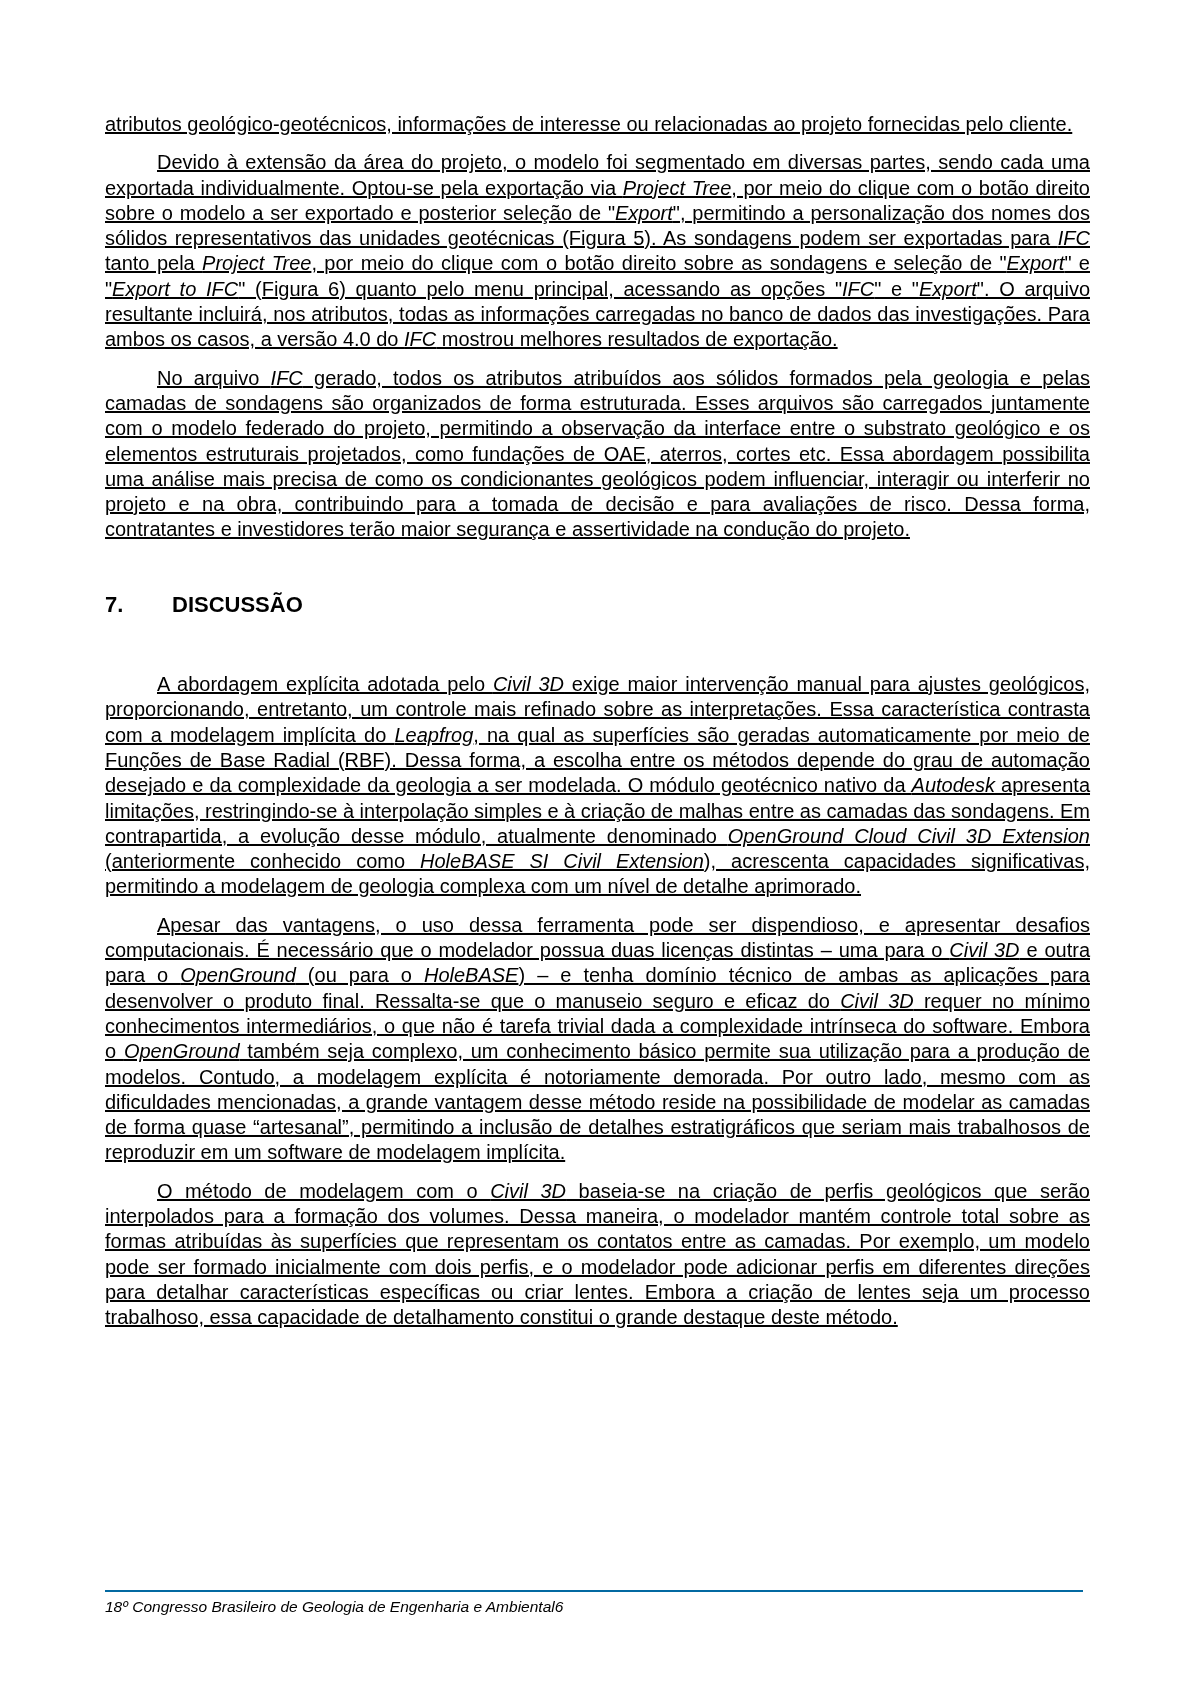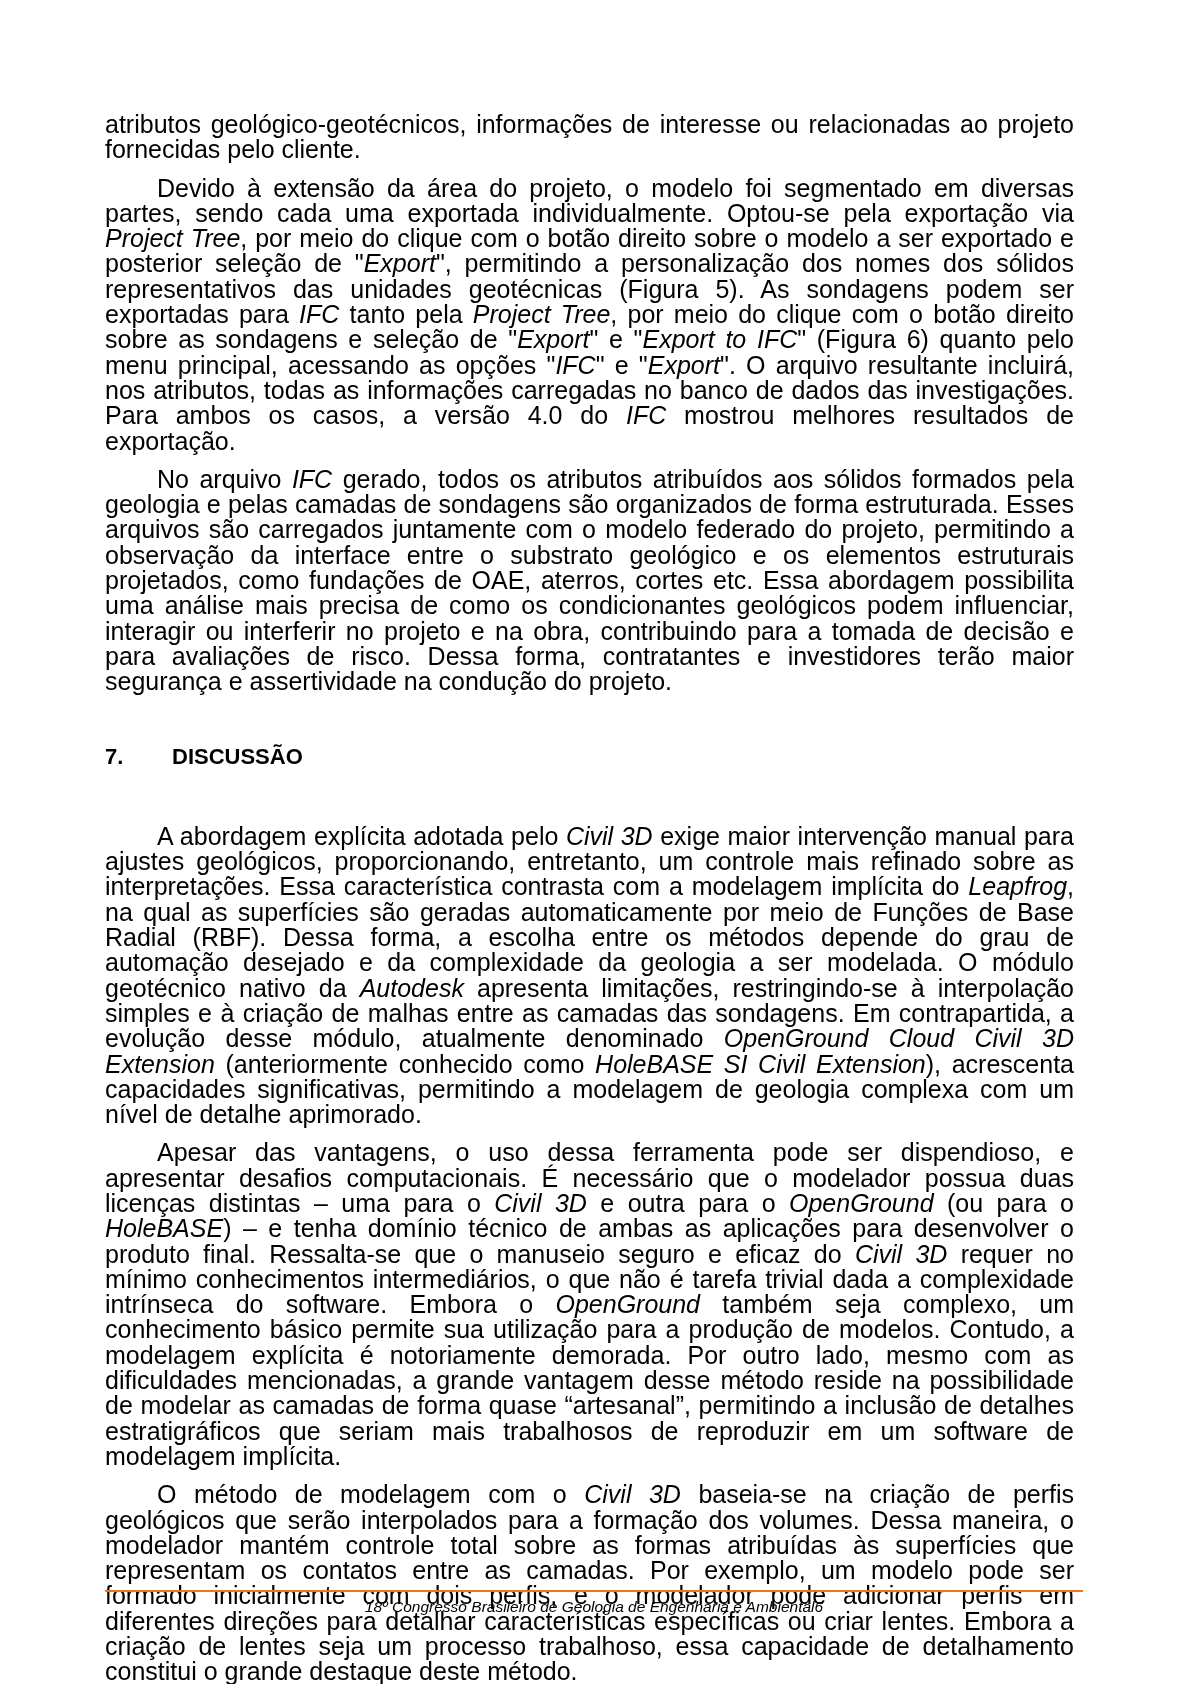--- a/index.html
+++ b/index.html
@@ -14,46 +14,47 @@
     font-family: "Liberation Sans", sans-serif;
     overflow: hidden;
   }
   .content {
     position: absolute;
     left: 105px;
     top: 112px;
     width: 985px;
   }
   .para {
-    font-size: 25px;
+    font-size: 20px;
     line-height: 25.3px;
     text-align: justify;
     text-indent: 52px;
-    margin: 0 16px 13px 0;
+    margin: 0 0 13px 0;
+    text-decoration: underline;
   }
   .para.no-indent { text-indent: 0; }
   .para i { font-style: italic; }
   .heading {
     display: flex;
     font-size: 22px;
     line-height: 25.3px;
     font-weight: bold;
     margin-top: 49px;
     margin-bottom: 55px;
   }
   .h-num { flex: 0 0 67px; width: 67px; }
   .footer {
     position: absolute;
     left: 105px;
     top: 1590px;
     width: 978px;
-    border-top: 2px solid #f97316;
+    border-top: 2px solid #0369a1;
     padding-top: 5px;
     display: flex;
-    justify-content: center;
+    justify-content: flex-start;
     align-items: baseline;
     font-size: 15.5px;
     font-style: italic;
     line-height: 1.25;
   }
 </style>
 </head>
 <body>
 
 <div class="page">

